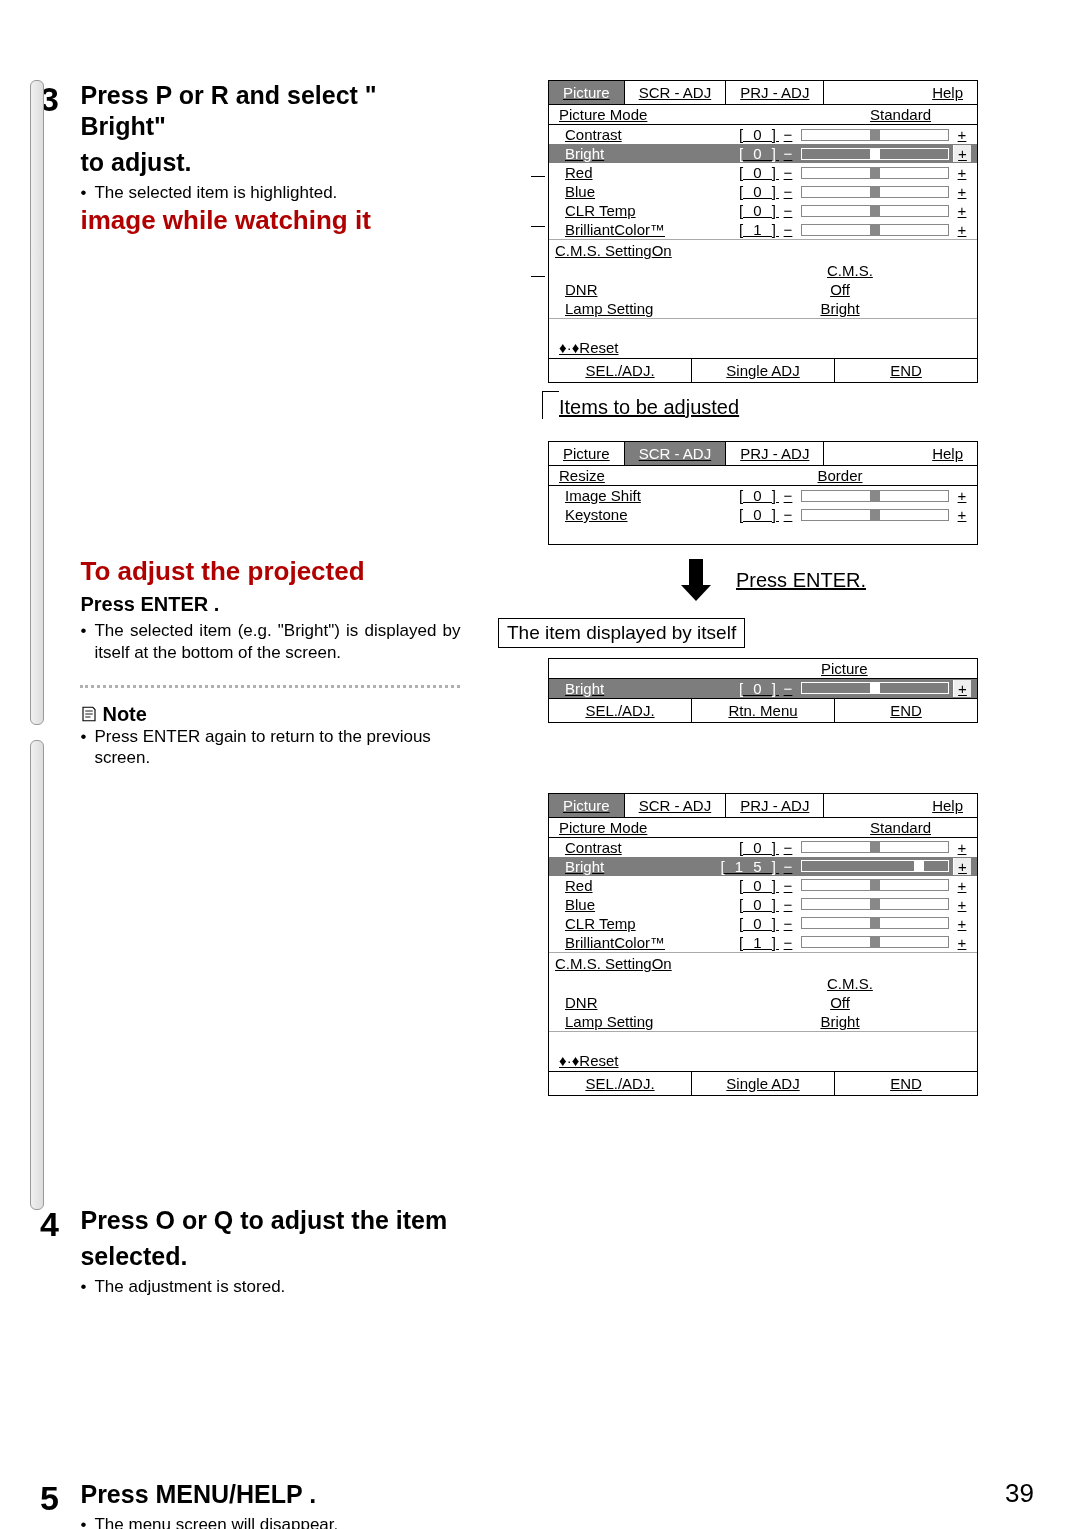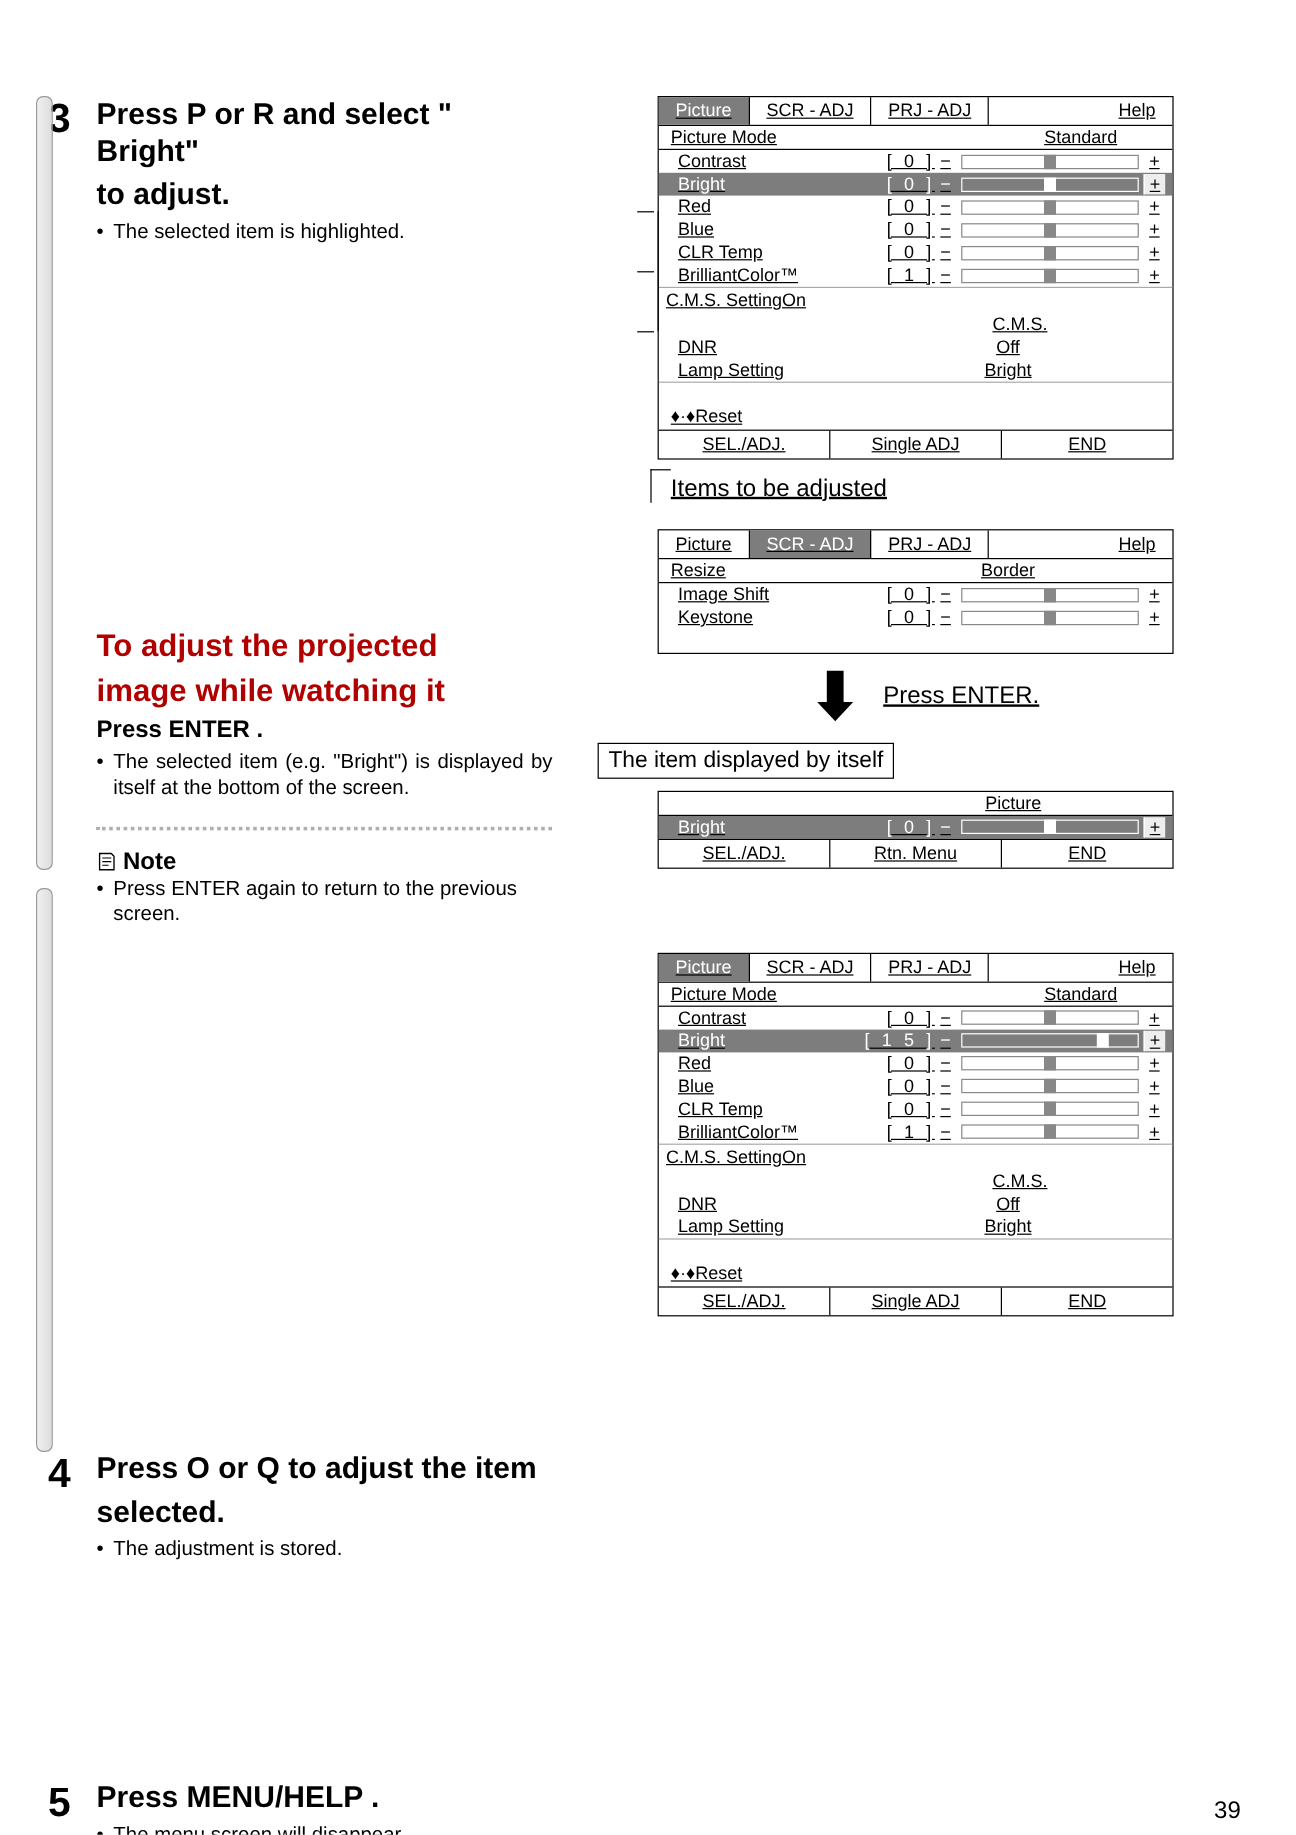--- a/index.html
+++ b/index.html
@@ -76,21 +76,21 @@
   .osd .action-row { display:flex; border-top:1.5px solid #000;justify-content:space-between;}
   .osd .action-row .c1,.osd .action-row .c2,.osd .action-row .c3{ flex:1; text-align:center; padding:3px 0; border-right:1px solid #000;}
   .osd .action-row .c3 { border-right:none;}
   .osd .reset { padding:20px 6px 2px 10px; border-top:1px solid #aaa;}
   .nest-mark-h { position:absolute; border-left:1.5px solid #000; }
 
   .label-box { border:1.5px solid #000; display:inline-block; padding:3px 8px; font-size:19px;}
   .sub-label { font-size:20px; margin: 6px 0 10px 8px;}
   .arrow-down { font-size:38px; line-height:0.7; text-align:center;}
   .press-enter { font-size:20px; margin-left:22px;}
-  .page-num { position:absolute; right:46px; bottom:8px; font-size:20px;margin-left:41px;}
+  .page-num { position:absolute; right:46px; bottom:20px; font-size:26px;margin-left:41px;}
 
   .nest-ind { position:absolute; left:-18px; width:14px; border-top:1.5px solid #000; }
   .osd-wrap { position:relative; }
 
 </style>
 </head>
 <body>
 
 <div class="page-wrap">
 
@@ -98,22 +98,22 @@
     <div class="vbar vbar-seg1"></div>
     <div class="vbar vbar-seg2"></div>
 
     <div class="step3">
       <span class="step-num">3</span>
       <div class="step-body">
         <div class="step-title">Press P or R and select " Bright"</div>
         <div class="step-title">to adjust.</div>
         <div class="bullet">The selected item is highlighted.</div>
 
+        <div class="big-red" style="margin-top:0">image while watching it</div>
         <div class="big-red" style="margin-top:320px">To  adjust the projected</div>
-        <div class="big-red" style="margin-top:0">image while watching it</div>
         <div class="sub-title">Press ENTER .</div>
         <div class="bullet" style="text-align:justify;">The selected item (e.g. "Bright") is displayed by itself at the bottom of the screen.</div>
 
         <div class="dotline"></div>
         <div class="note-hd">
           <svg class="note-icon" viewBox="0 0 24 24">
               <path d="M4 3h13l3 3v15H4z" fill="none" stroke="#000" stroke-width="1.5"></path>
               <path d="M7 8h10M7 12h10M7 16h7" stroke="#000" stroke-width="1.2"></path>
             </svg>
           <span>Note</span>

